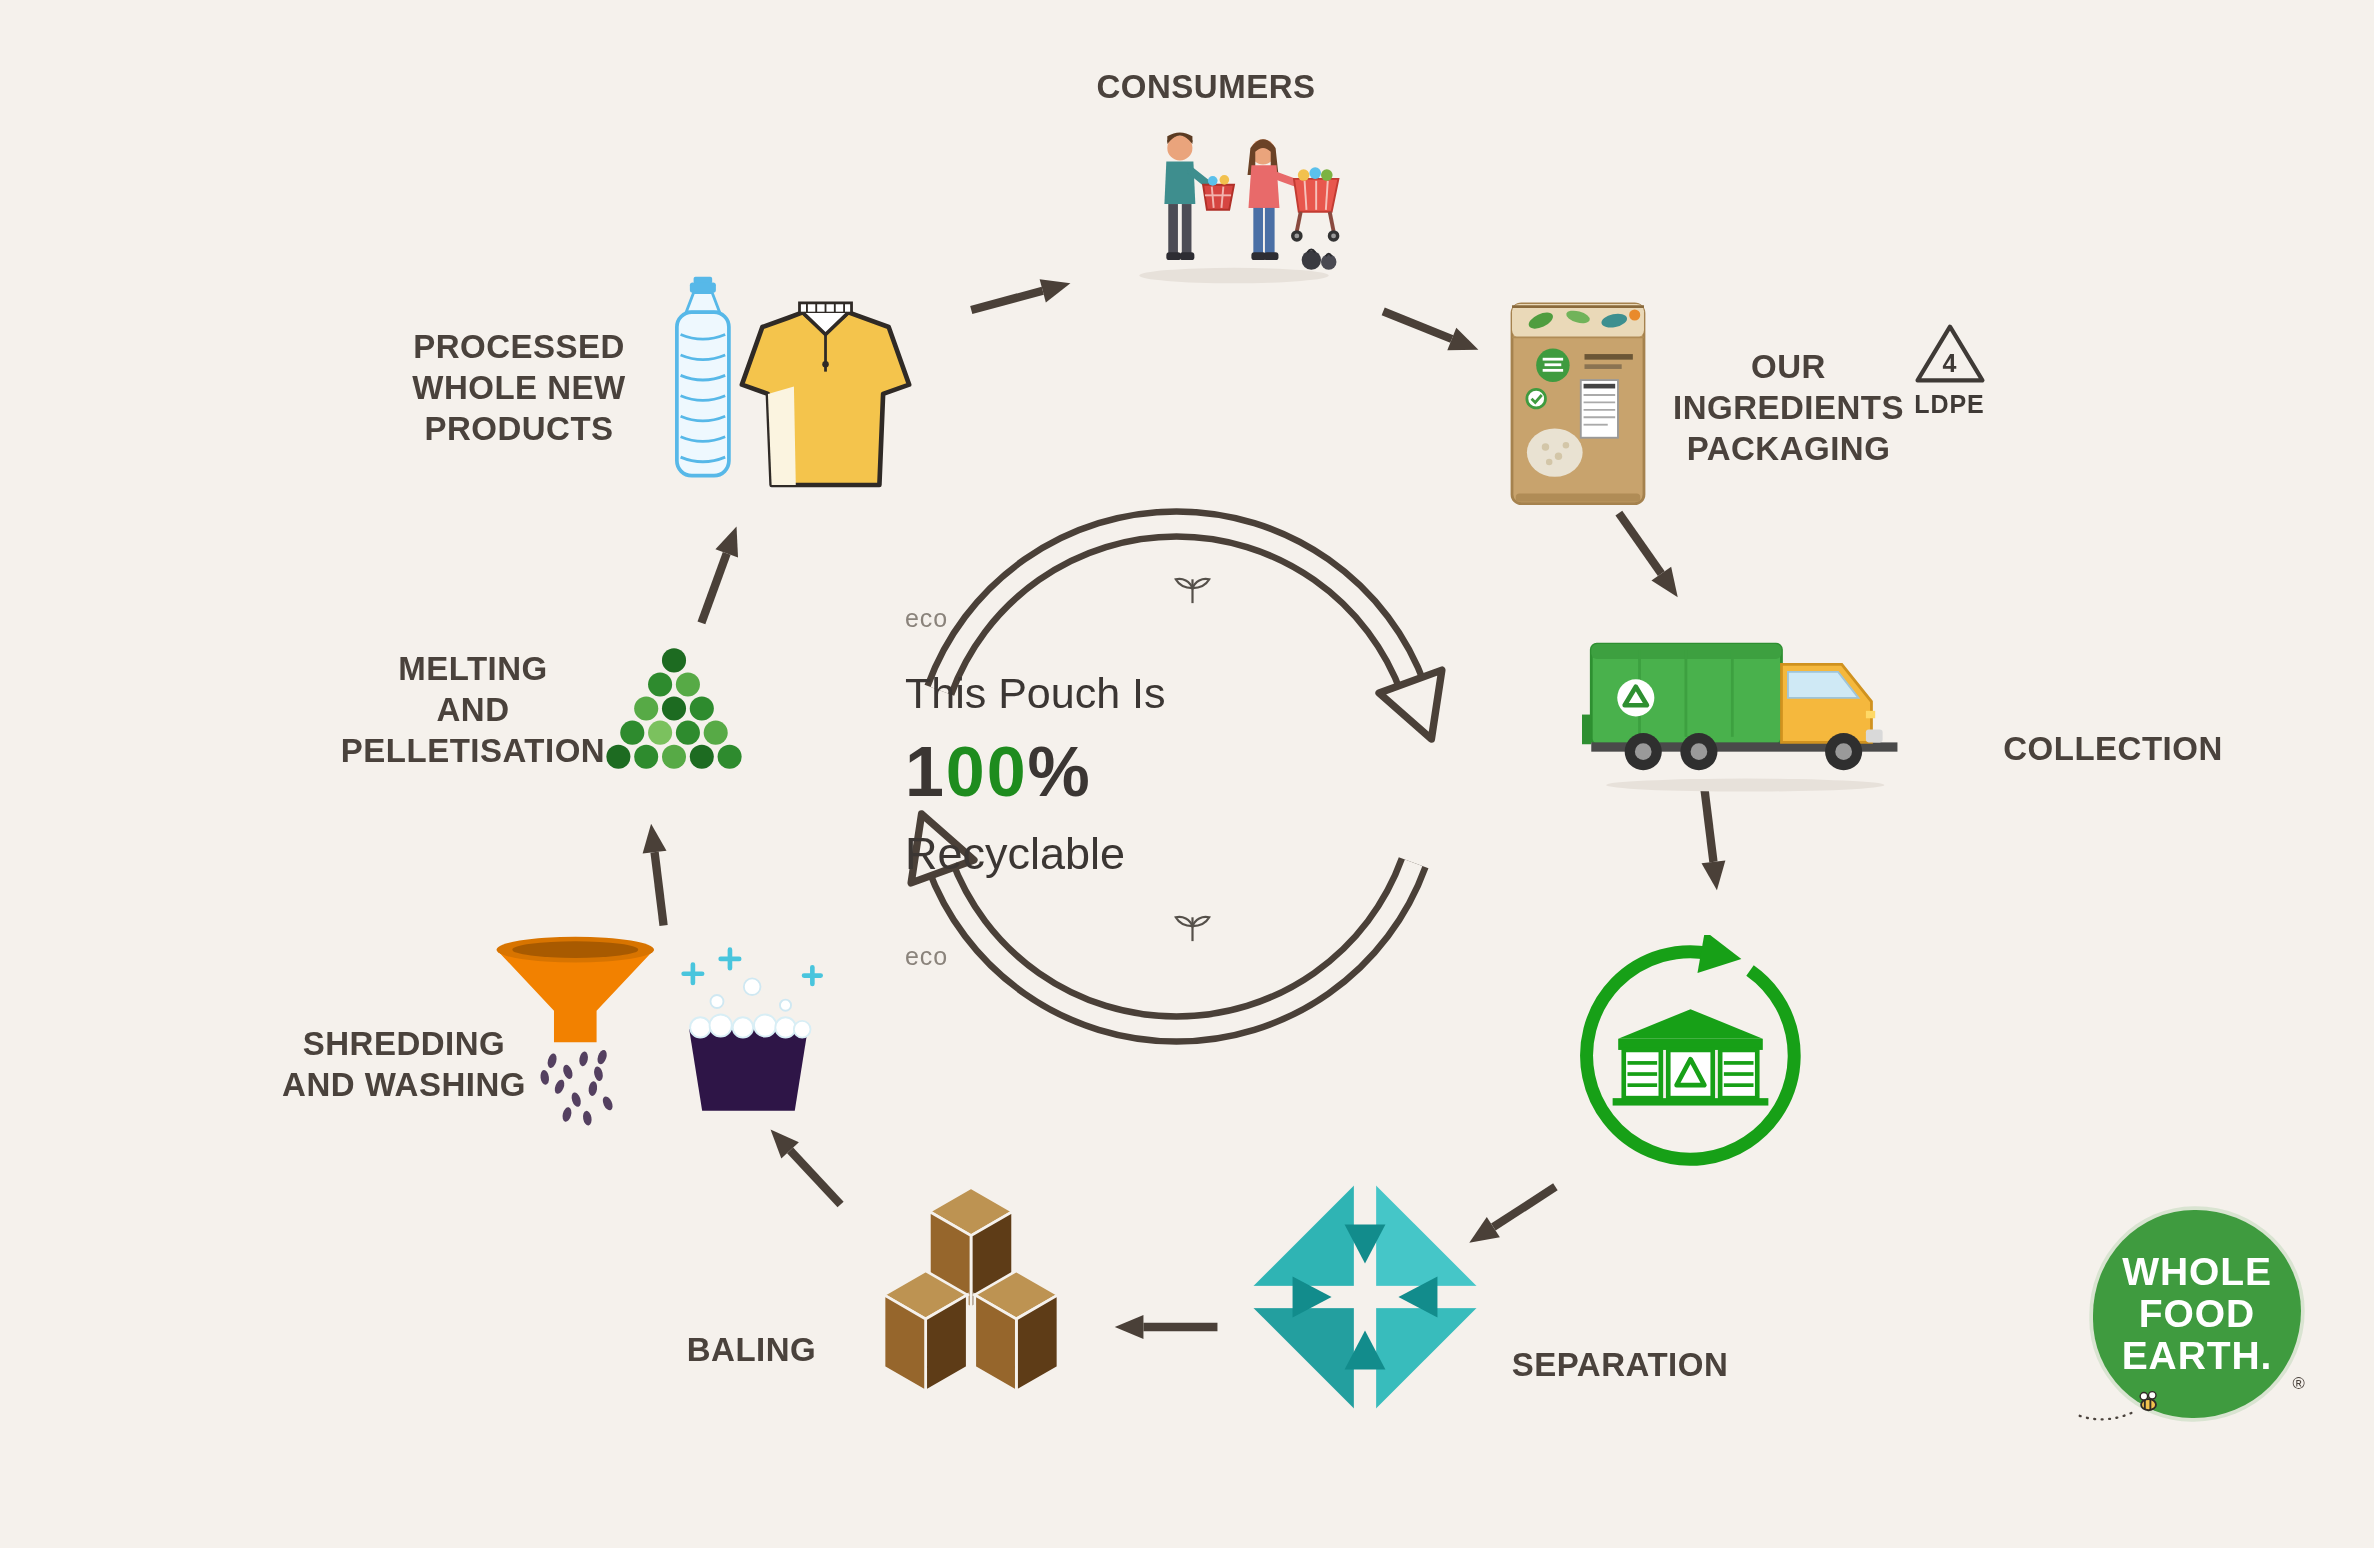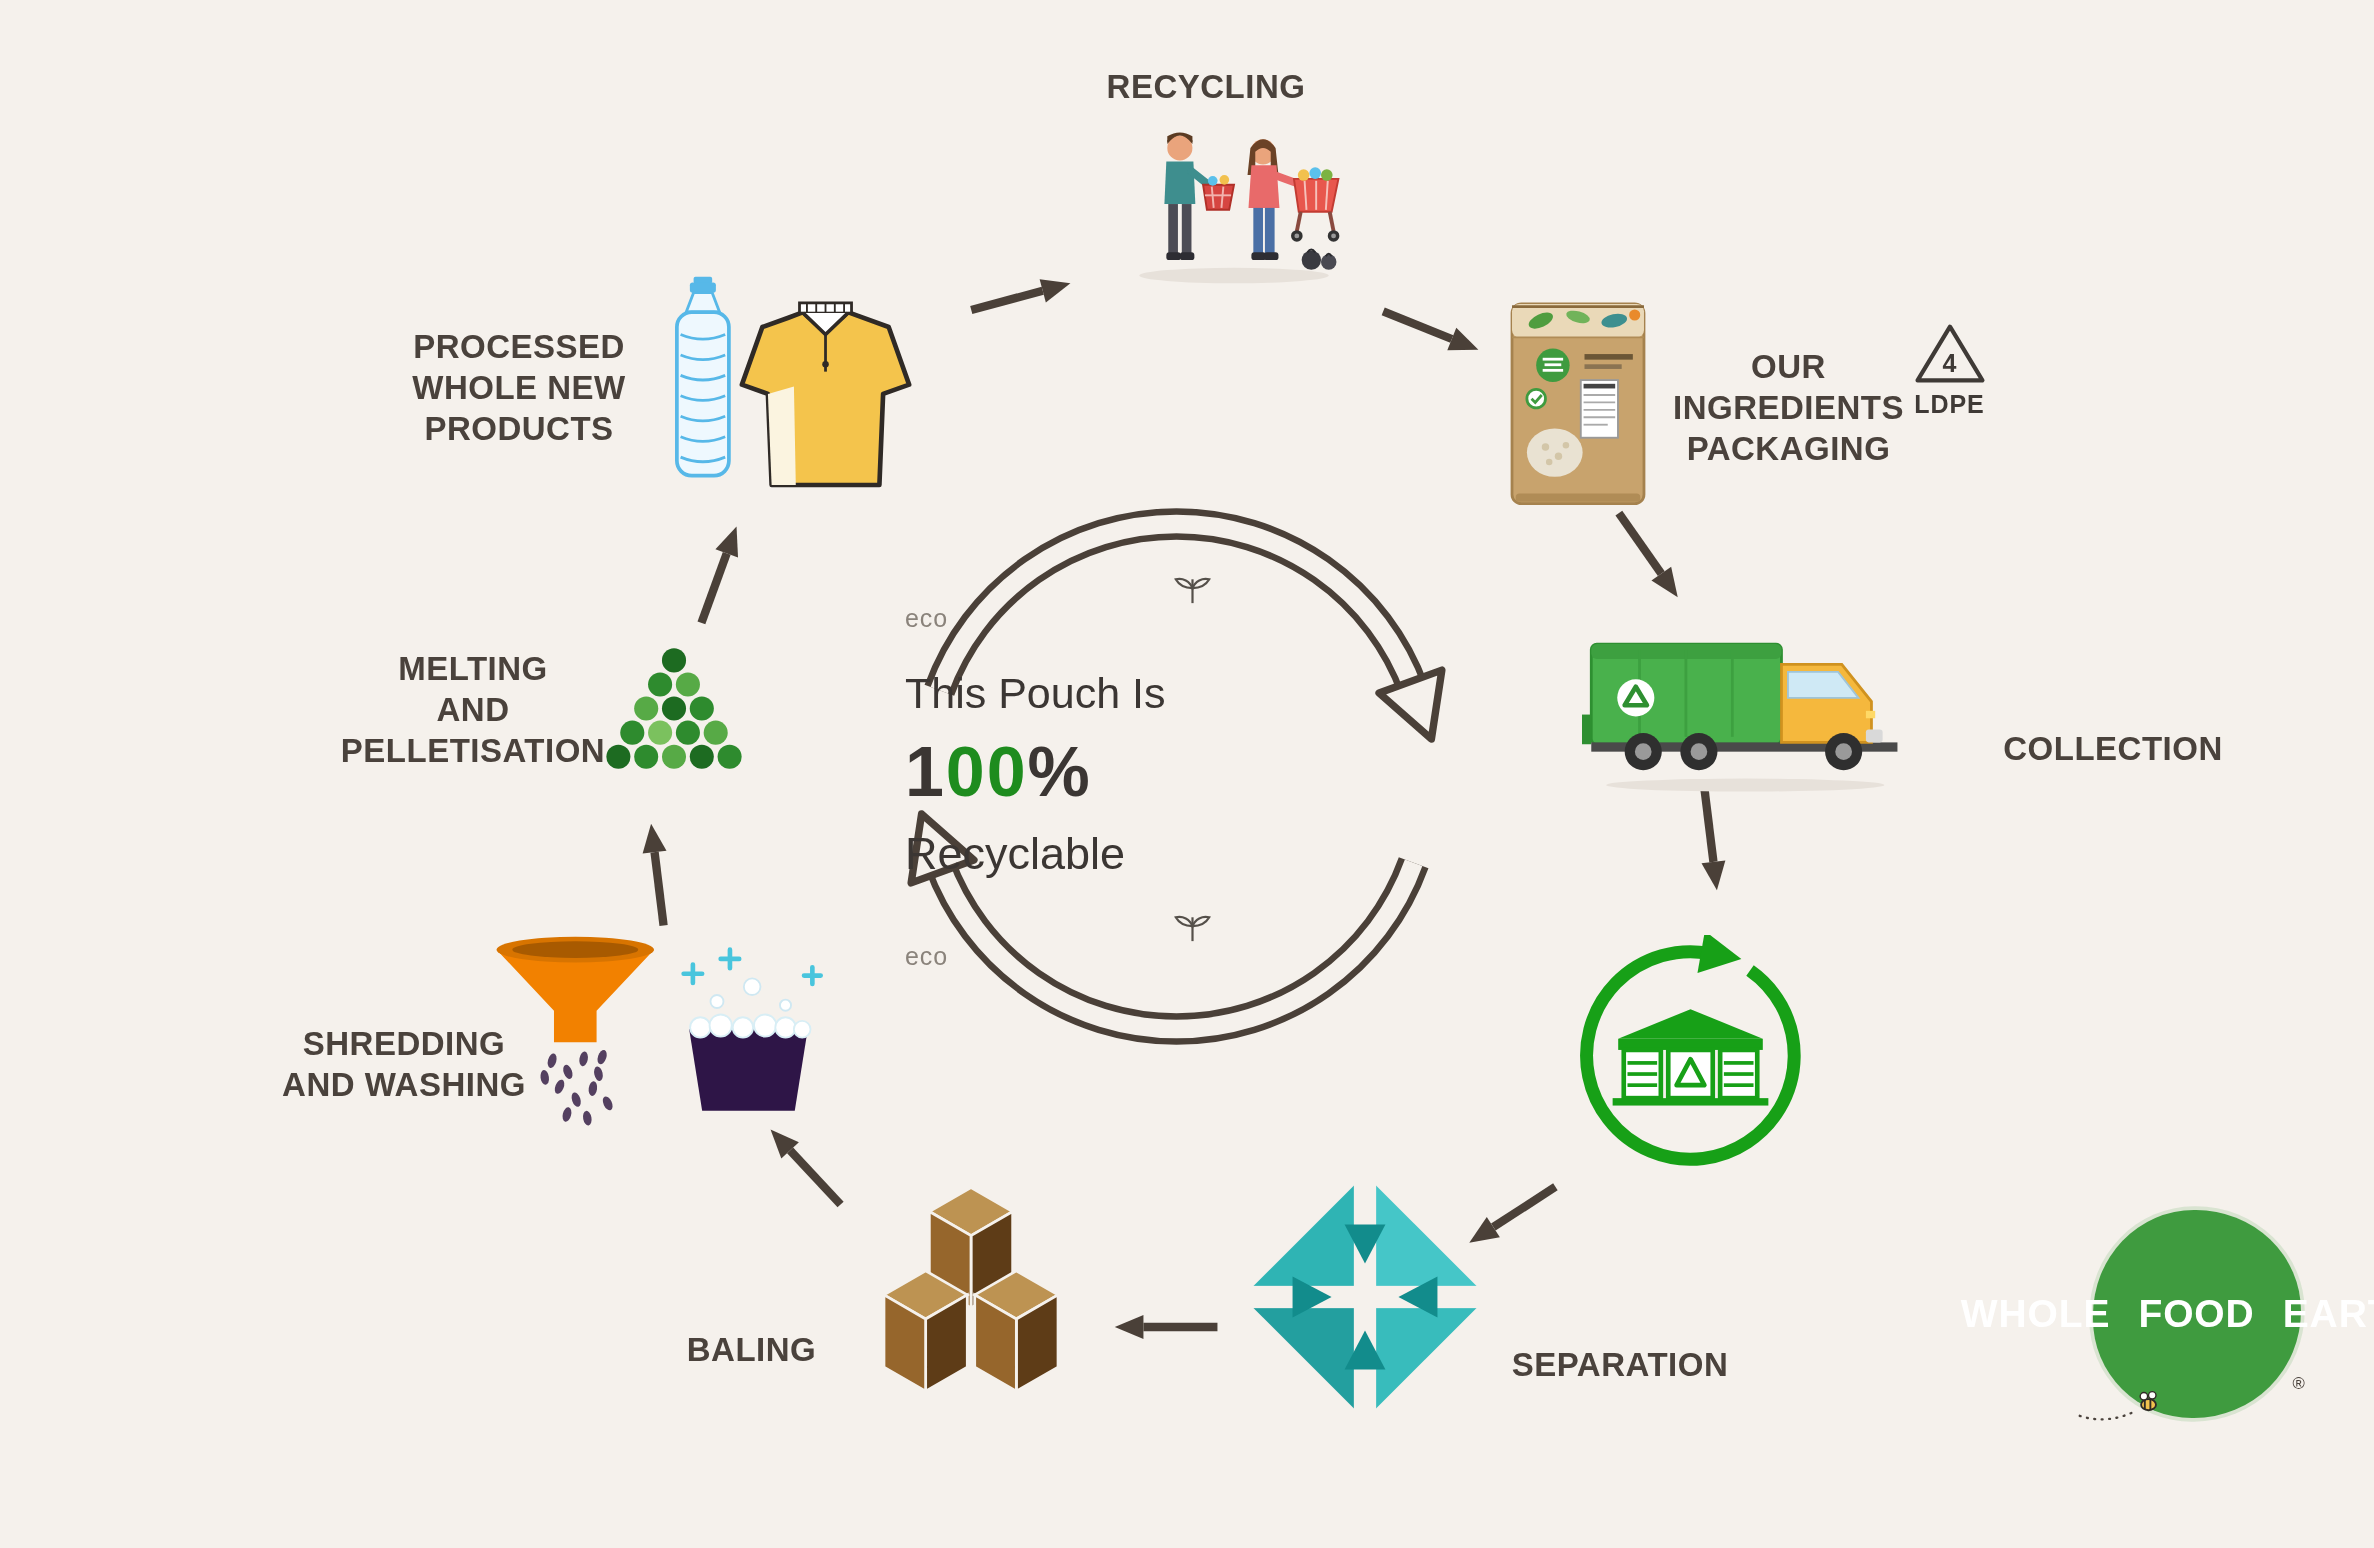--- a/index.html
+++ b/index.html
@@ -24,22 +24,22 @@
   .pct{font-size:70px;font-weight:700;color:#3b3633;letter-spacing:1.9px;}
   .pct .zeros{color:#1e8c1e;}
   
   #ldpe{position:absolute;left:1903px;top:321px;width:93px;text-align:center;color:#3f3a36;}
   #ldpe .num{position:absolute;top:28px;left:0;width:100%;font-size:25px;font-weight:700;}
   #ldpe .code{margin-top:1.9px;font-size:25px;font-weight:700;letter-spacing:0.9px;}
   
   #logo{
     position:absolute;left:2093px;top:1210px;width:208px;height:208px;
     background:#3f9b3f;border-radius:49% 51% 52% 48% / 51% 49% 52% 48%;
-    display:flex;flex-direction:row;align-items:center;justify-content:center;
-    color:#fff;font-weight:700;box-shadow:0 0 0 3.7px rgba(63,155,63,.15);gap:28px;
+    display:flex;flex-direction:column;align-items:center;justify-content:center;
+    color:#fff;font-weight:700;box-shadow:0 0 0 3.7px rgba(63,155,63,.15);
   }
   #logo .ll{font-size:39px;line-height:1.08;letter-spacing:0.9px;}
   #logo .reg{position:absolute;right:-3.7px;bottom:24px;font-size:16.7px;color:#4a423c;font-weight:400;}
 </style>
 </head>
 <body>
 
 <div id="canvas">
 
   <div id="cycle-wrap">
@@ -74,21 +74,21 @@
     <div class="abs" style="top:423px;">
       <svg width="43" height="30" viewBox="0 0 48 34" style="display:block;margin:0 auto;">
         <path d="M24,33 C24,22 24,14 24,6" stroke="#55504a" stroke-width="2.5" fill="none"></path>
         <path d="M24,16 C16,16 9,13 5,6 C13,4 21,8 24,16 Z" fill="none" stroke="#55504a" stroke-width="2.5"></path>
         <path d="M24,16 C32,16 39,13 43,6 C35,4 27,8 24,16 Z" fill="none" stroke="#55504a" stroke-width="2.5"></path>
       </svg>
       <div class="eco-word">eco</div>
     </div>
   </div>
 
-  <div class="stage-label t-center" style="left:974px;top:67px;width:464px;">RECYCLING</div>
+  <div class="stage-label t-center" style="left:974px;top:67px;width:464px;">CONSUMERS</div>
   <div class="stage-label t-center" style="left:1640px;top:347px;width:297px;">OUR INGREDIENTS
 PACKAGING</div>
   <div class="stage-label t-left" style="left:1974px;top:729px;width:278px;">COLLECTION</div>
   <div class="stage-label t-left" style="left:1481px;top:1345px;width:278px;">SEPARATION</div>
   <div class="stage-label t-center" style="left:640px;top:1330px;width:223px;">BALING</div>
   <div class="stage-label t-center" style="left:237px;top:1024px;width:334px;">SHREDDING
 AND WASHING</div>
   <div class="stage-label t-center" style="left:306px;top:649px;width:334px;">MELTING
 AND
 PELLETISATION</div>

